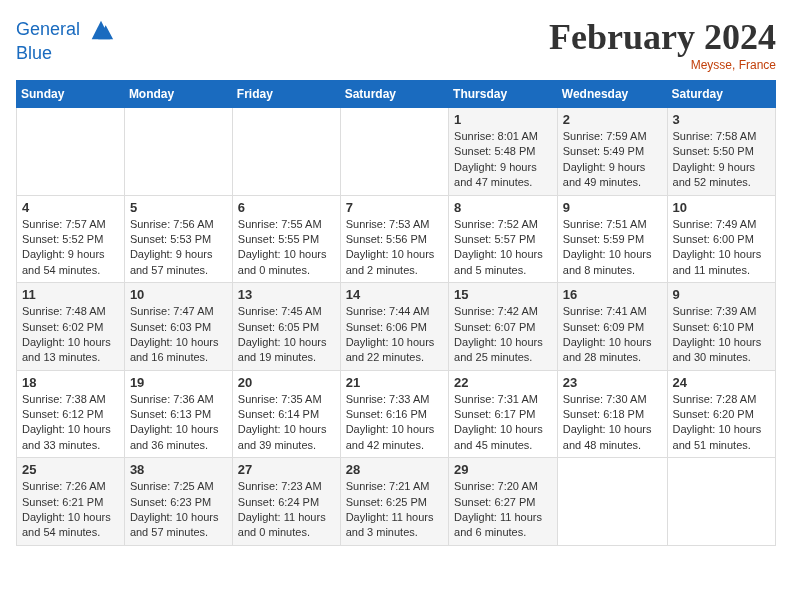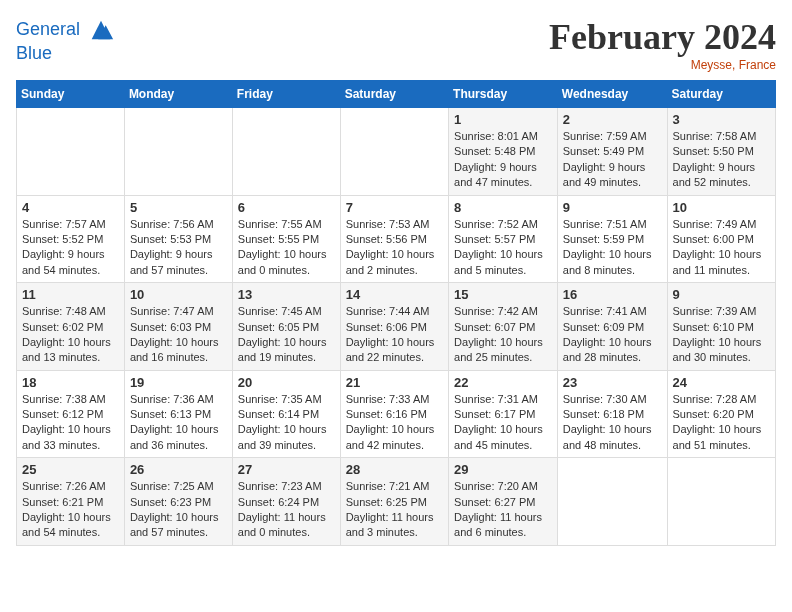--- a/index.html
+++ b/index.html
@@ -238,21 +238,21 @@
           <div class="day-num">24</div>
           <div class="day-info">Sunrise: 7:28 AM<br>Sunset: 6:20 PM<br>Daylight: 10 hours<br>and 51 minutes.</div>
         </td>
       </tr>
       <tr>
         <td>
           <div class="day-num">25</div>
           <div class="day-info">Sunrise: 7:26 AM<br>Sunset: 6:21 PM<br>Daylight: 10 hours<br>and 54 minutes.</div>
         </td>
         <td>
-          <div class="day-num">26</div>
+          <div class="day-num">38</div>
           <div class="day-info">Sunrise: 7:25 AM<br>Sunset: 6:23 PM<br>Daylight: 10 hours<br>and 57 minutes.</div>
         </td>
         <td>
           <div class="day-num">27</div>
           <div class="day-info">Sunrise: 7:23 AM<br>Sunset: 6:24 PM<br>Daylight: 11 hours<br>and 0 minutes.</div>
         </td>
         <td>
           <div class="day-num">28</div>
           <div class="day-info">Sunrise: 7:21 AM<br>Sunset: 6:25 PM<br>Daylight: 11 hours<br>and 3 minutes.</div>
         </td>

